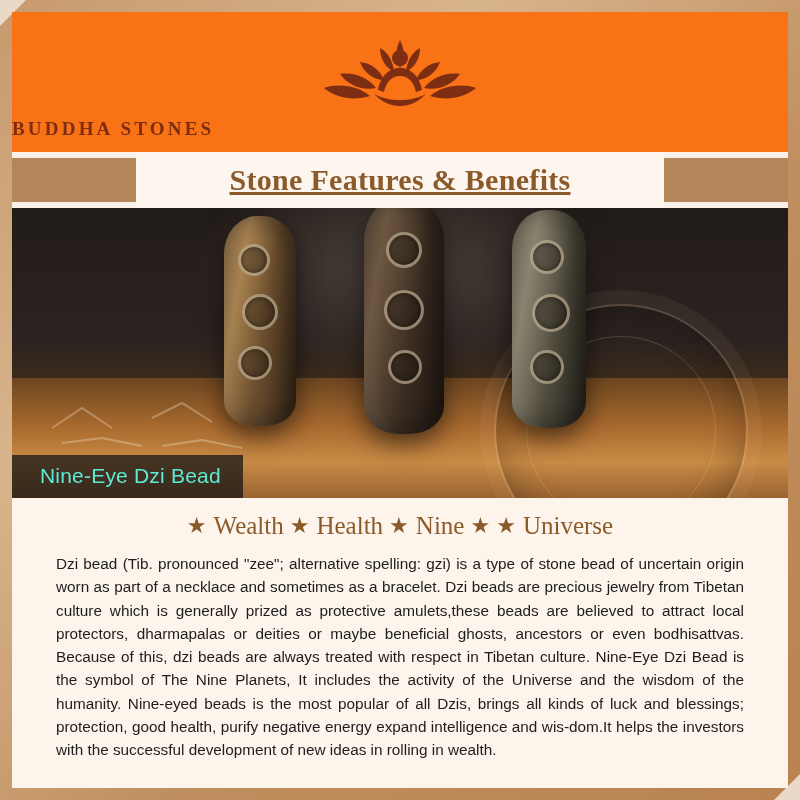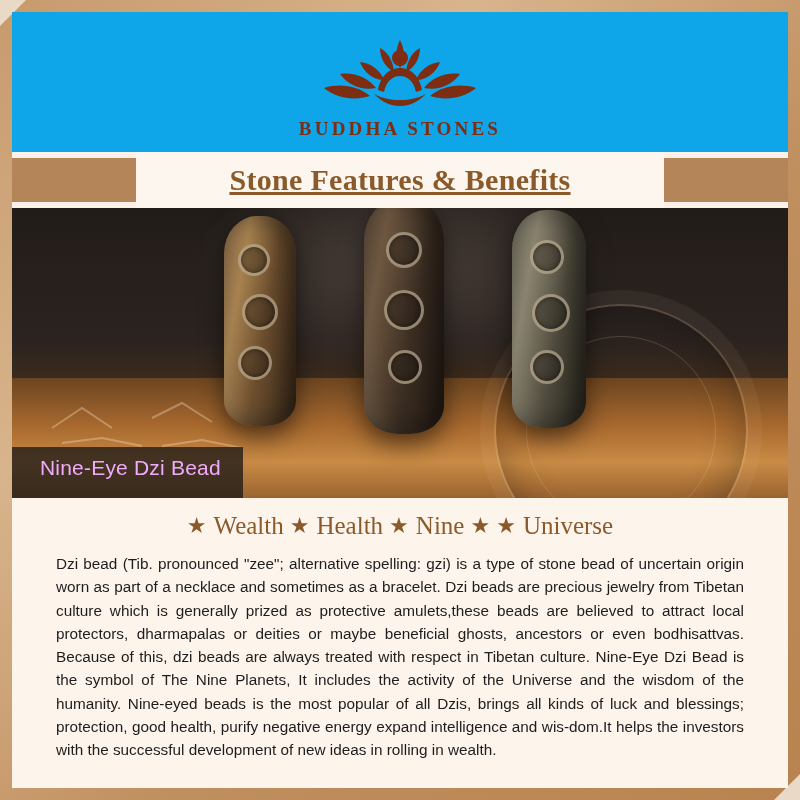--- a/index.html
+++ b/index.html
@@ -41,22 +41,21 @@
     top: 12px;
     width: 776px;
     height: 776px;
     background: #fdf4ec;
     overflow: hidden;
   }
   
   .header {
     position: relative;
     height: 140px;
-    background: #0ea5e9;
-    text-align: center;
+    background: #f97316;
   }
   .logo-wrap {
     padding-top: 16px;
   }
   .logo-svg {
     display: block;
     margin: 0 auto;
   }
   .brand {
     margin-top: 4px;
@@ -176,23 +175,23 @@
     border-radius: 50%;
     border: 3px solid rgba(232, 214, 180, 0.55);
     background: rgba(30,22,16,0.35);
     box-shadow: inset 0 0 6px rgba(0,0,0,0.5);
   }
   .hero-caption {
     position: absolute;
     left: 0;
     bottom: 0;
     background: rgba(30, 26, 23, 0.78);
-    color: #f0abfc;
+    color: #5eead4;
     font-size: 21px;
-    padding: 9px 22px 18px 28px;
+    padding: 9px 22px 10px 28px;
     letter-spacing: 0.2px;
   }
   
   .benefits {
     display: flex;
     align-items: center;
     justify-content: center;
     gap: 6px;
     padding: 14px 0 8px 0;
     background: #fdf4ec;

